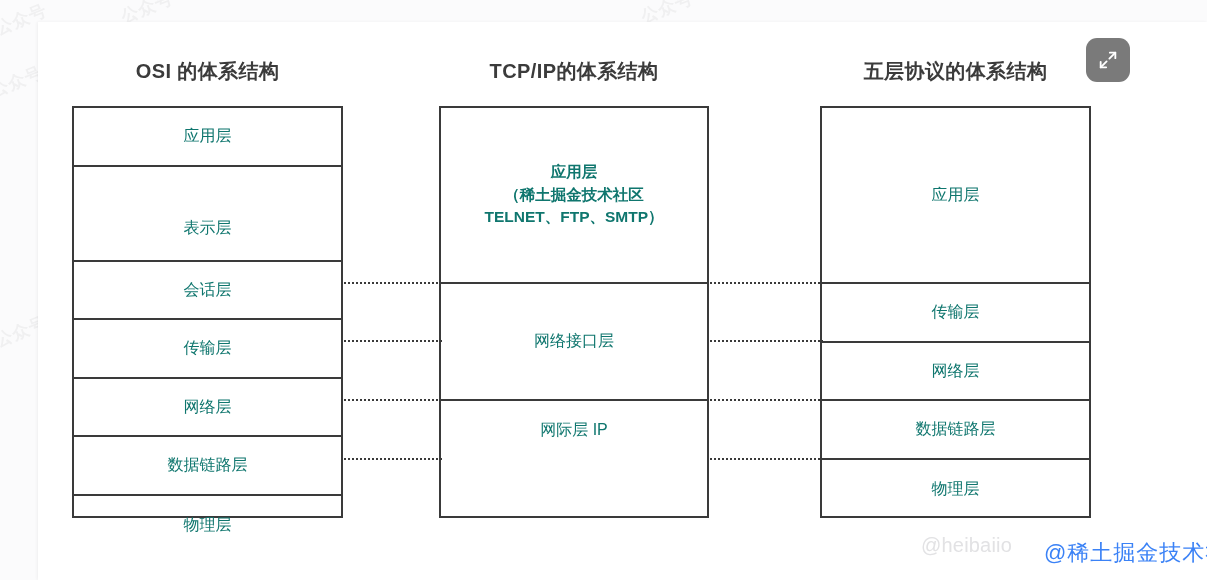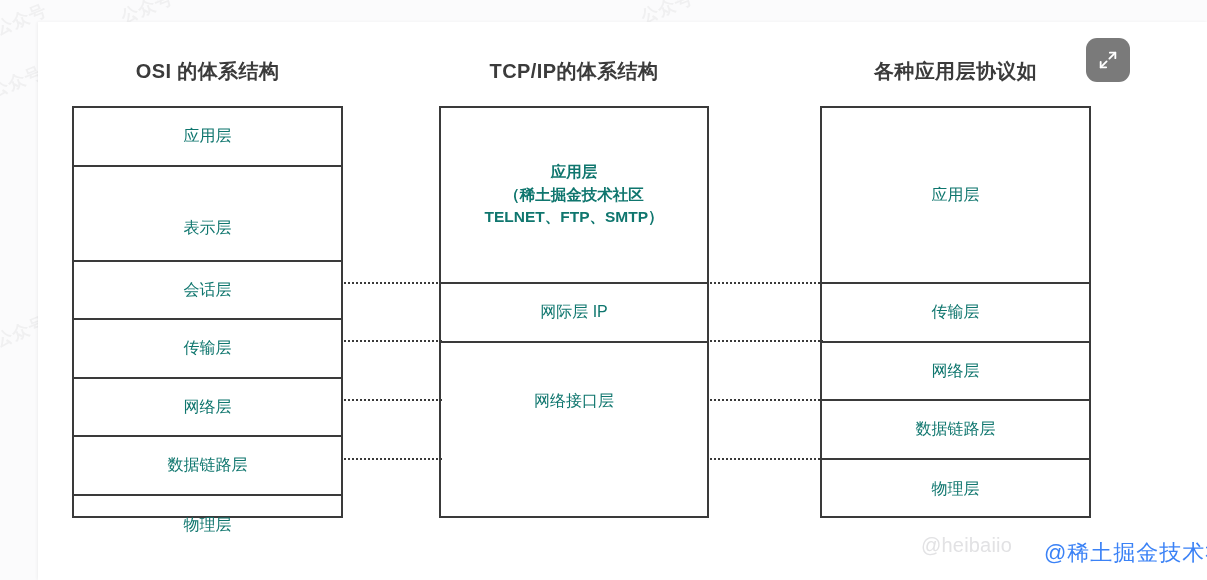--- a/index.html
+++ b/index.html
@@ -195,27 +195,27 @@
     <div class="column col-tcpip">
       <div class="col-title">TCP/IP的体系结构</div>
       <div class="stack" style="height:412px;">
         <div class="layer" style="height:176px;">
           <span class="multiline">
             <span class="ln1">应用层</span><br>
             <span>（稀土掘金技术社区</span><br>
             <span>TELNET、FTP、SMTP）</span>
           </span>
         </div>
+        <div class="layer" style="height:117.2px;">网络接口层</div>
         <div class="layer" style="height:58.6px;">网际层 IP</div>
-        <div class="layer" style="height:117.2px;">网络接口层</div>
       </div>
     </div>
 
     <div class="column col-five">
-      <div class="col-title">各种应用层协议如</div>
+      <div class="col-title">五层协议的体系结构</div>
       <div class="stack" style="height:412px;">
         <div class="layer" style="height:176px;">应用层</div>
         <div class="layer" style="height:58.6px;">传输层</div>
         <div class="layer" style="height:58.6px;">网络层</div>
         <div class="layer" style="height:58.6px;">数据链路层</div>
         <div class="layer" style="height:58.6px;">物理层</div>
       </div>
     </div>
 
     <div class="connector conn-left" style="top:259.8px;"></div>

